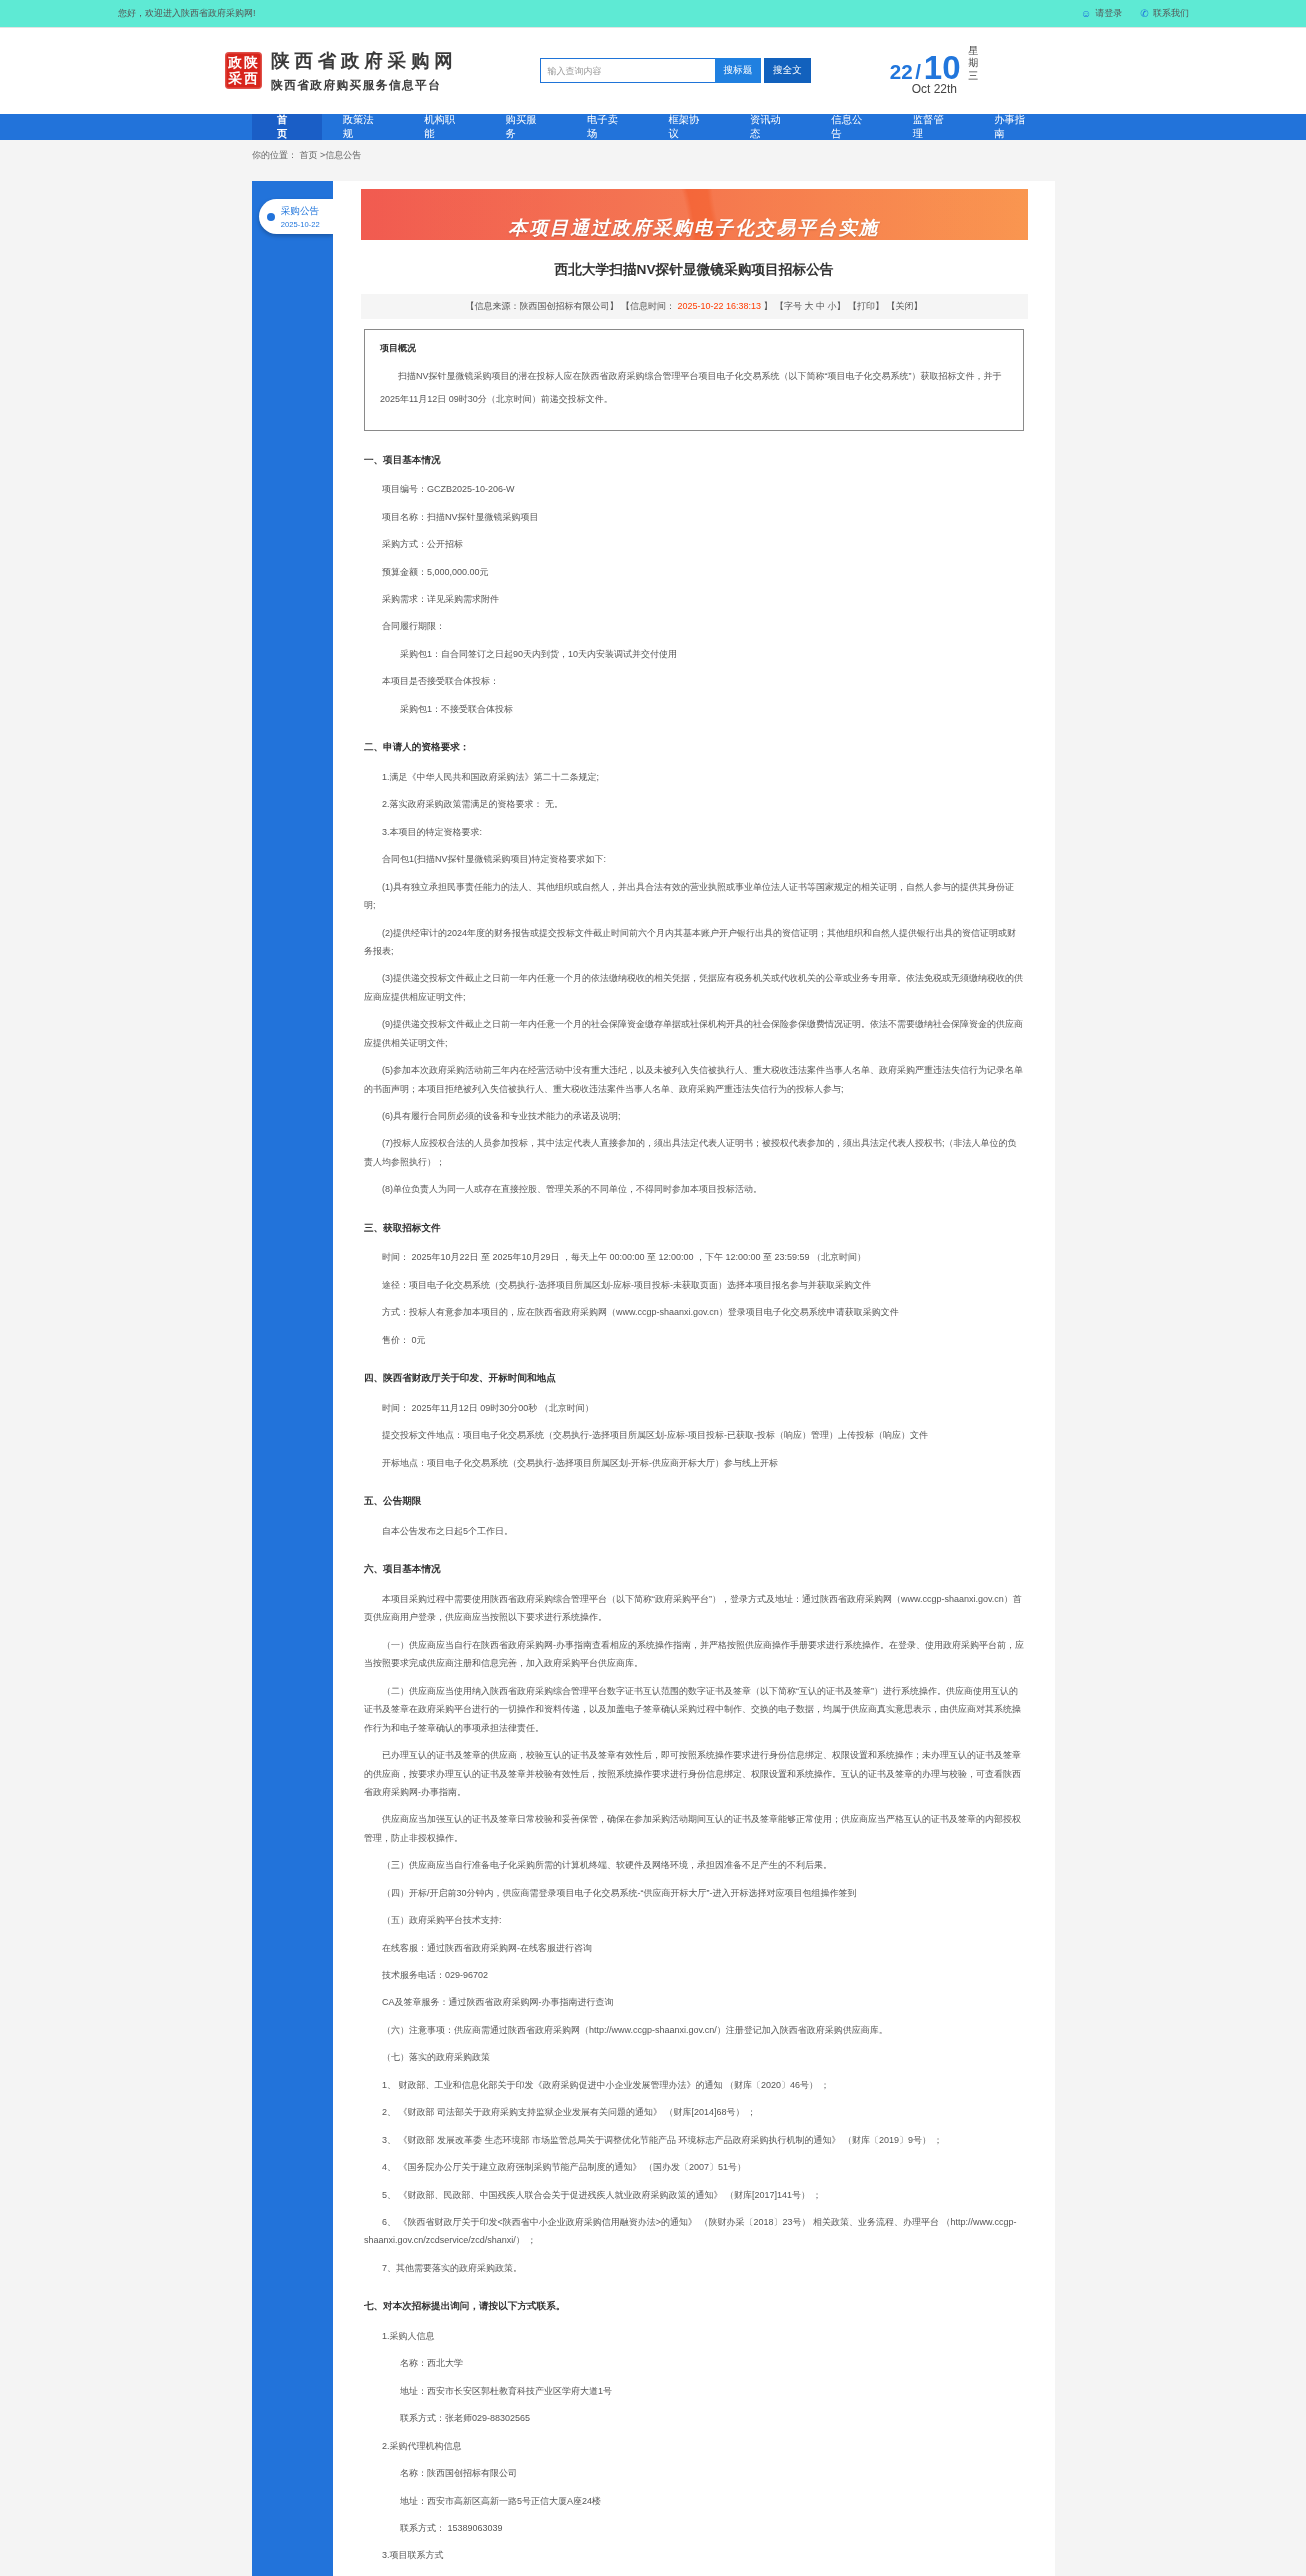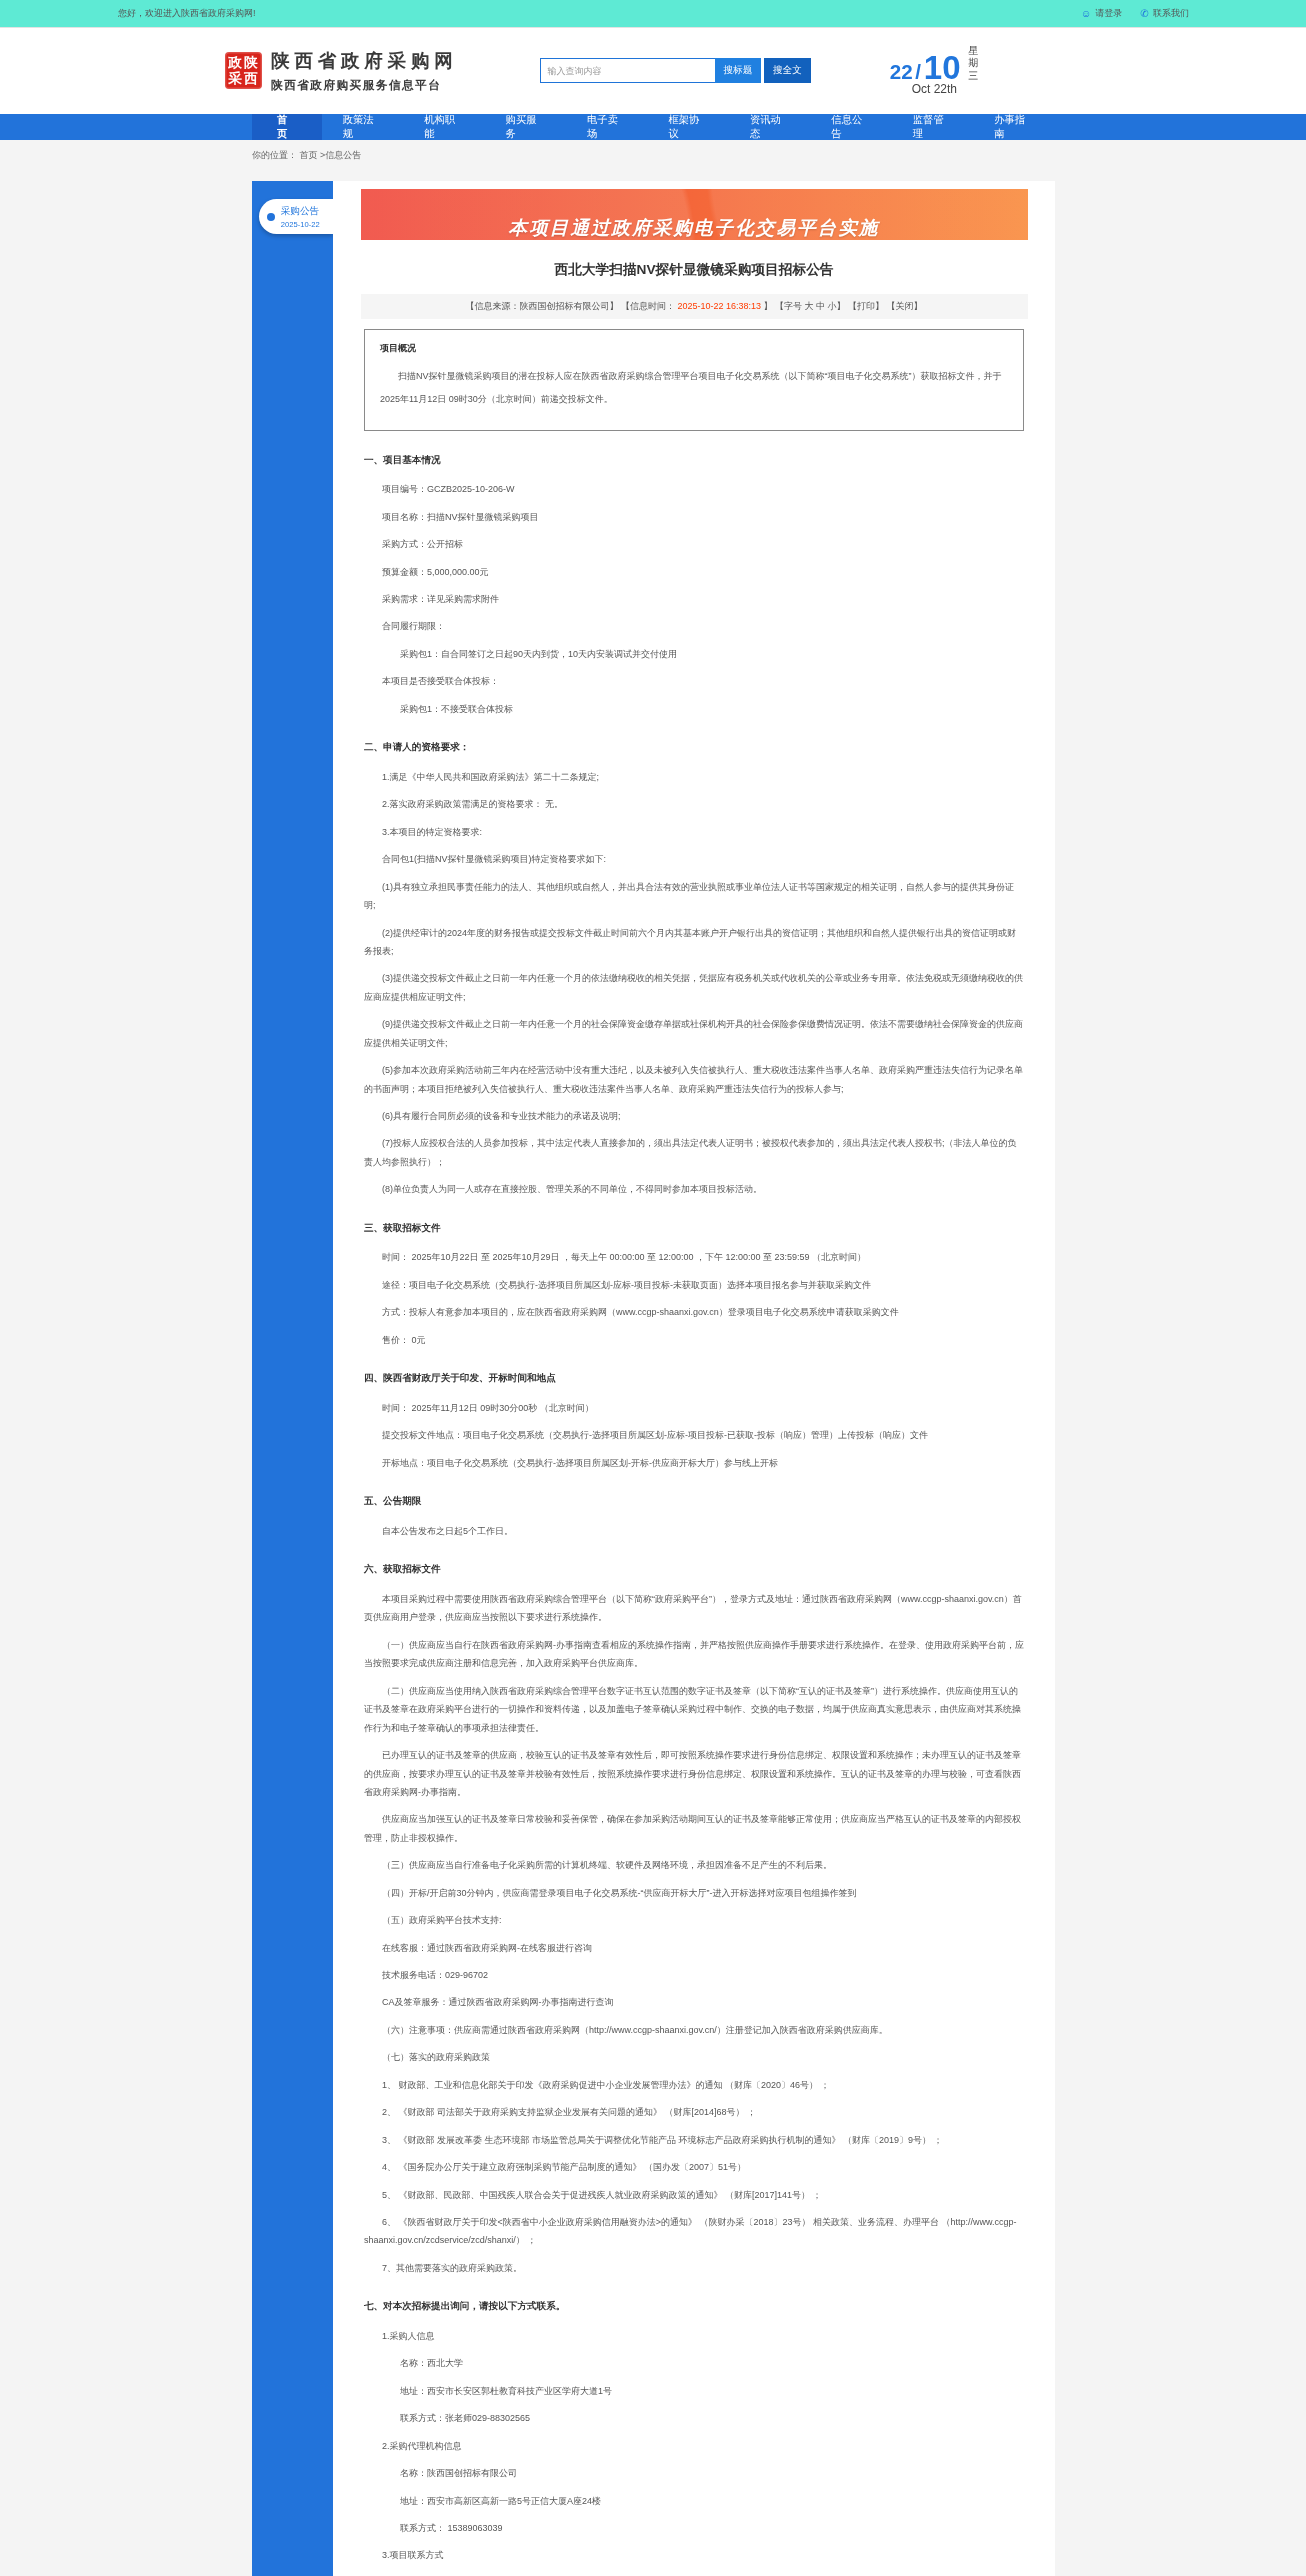--- a/index.html
+++ b/index.html
@@ -203,21 +203,21 @@
         <p class="b-l1">时间： 2025年10月22日 至 2025年10月29日 ，每天上午 00:00:00 至 12:00:00 ，下午 12:00:00 至 23:59:59 （北京时间）</p>
         <p class="b-l1">途径：项目电子化交易系统（交易执行-选择项目所属区划-应标-项目投标-未获取页面）选择本项目报名参与并获取采购文件</p>
         <p class="b-l1">方式：投标人有意参加本项目的，应在陕西省政府采购网（www.ccgp-shaanxi.gov.cn）登录项目电子化交易系统申请获取采购文件</p>
         <p class="b-l1">售价： 0元</p>
         <h3 class="sec-h">四、陕西省财政厅关于印发、开标时间和地点</h3>
         <p class="b-l1">时间： 2025年11月12日 09时30分00秒 （北京时间）</p>
         <p class="b-l1">提交投标文件地点：项目电子化交易系统（交易执行-选择项目所属区划-应标-项目投标-已获取-投标（响应）管理）上传投标（响应）文件</p>
         <p class="b-l1">开标地点：项目电子化交易系统（交易执行-选择项目所属区划-开标-供应商开标大厅）参与线上开标</p>
         <h3 class="sec-h">五、公告期限</h3>
         <p class="b-l1">自本公告发布之日起5个工作日。</p>
-        <h3 class="sec-h">六、获取招标文件</h3>
+        <h3 class="sec-h">六、项目基本情况</h3>
         <p class="b-para">本项目采购过程中需要使用陕西省政府采购综合管理平台（以下简称“政府采购平台”），登录方式及地址：通过陕西省政府采购网（www.ccgp-shaanxi.gov.cn）首页供应商用户登录，供应商应当按照以下要求进行系统操作。</p>
         <p class="b-para">（一）供应商应当自行在陕西省政府采购网-办事指南查看相应的系统操作指南，并严格按照供应商操作手册要求进行系统操作。在登录、使用政府采购平台前，应当按照要求完成供应商注册和信息完善，加入政府采购平台供应商库。</p>
         <p class="b-para">（二）供应商应当使用纳入陕西省政府采购综合管理平台数字证书互认范围的数字证书及签章（以下简称“互认的证书及签章”）进行系统操作。供应商使用互认的证书及签章在政府采购平台进行的一切操作和资料传递，以及加盖电子签章确认采购过程中制作、交换的电子数据，均属于供应商真实意思表示，由供应商对其系统操作行为和电子签章确认的事项承担法律责任。</p>
         <p class="b-para">已办理互认的证书及签章的供应商，校验互认的证书及签章有效性后，即可按照系统操作要求进行身份信息绑定、权限设置和系统操作；未办理互认的证书及签章的供应商，按要求办理互认的证书及签章并校验有效性后，按照系统操作要求进行身份信息绑定、权限设置和系统操作。互认的证书及签章的办理与校验，可查看陕西省政府采购网-办事指南。</p>
         <p class="b-para">供应商应当加强互认的证书及签章日常校验和妥善保管，确保在参加采购活动期间互认的证书及签章能够正常使用；供应商应当严格互认的证书及签章的内部授权管理，防止非授权操作。</p>
         <p class="b-para">（三）供应商应当自行准备电子化采购所需的计算机终端、软硬件及网络环境，承担因准备不足产生的不利后果。</p>
         <p class="b-para">（四）开标/开启前30分钟内，供应商需登录项目电子化交易系统-“供应商开标大厅”-进入开标选择对应项目包组操作签到</p>
         <p class="b-para">（五）政府采购平台技术支持:</p>
         <p class="b-l1">在线客服：通过陕西省政府采购网-在线客服进行咨询</p>
         <p class="b-l1">技术服务电话：029-96702</p>

